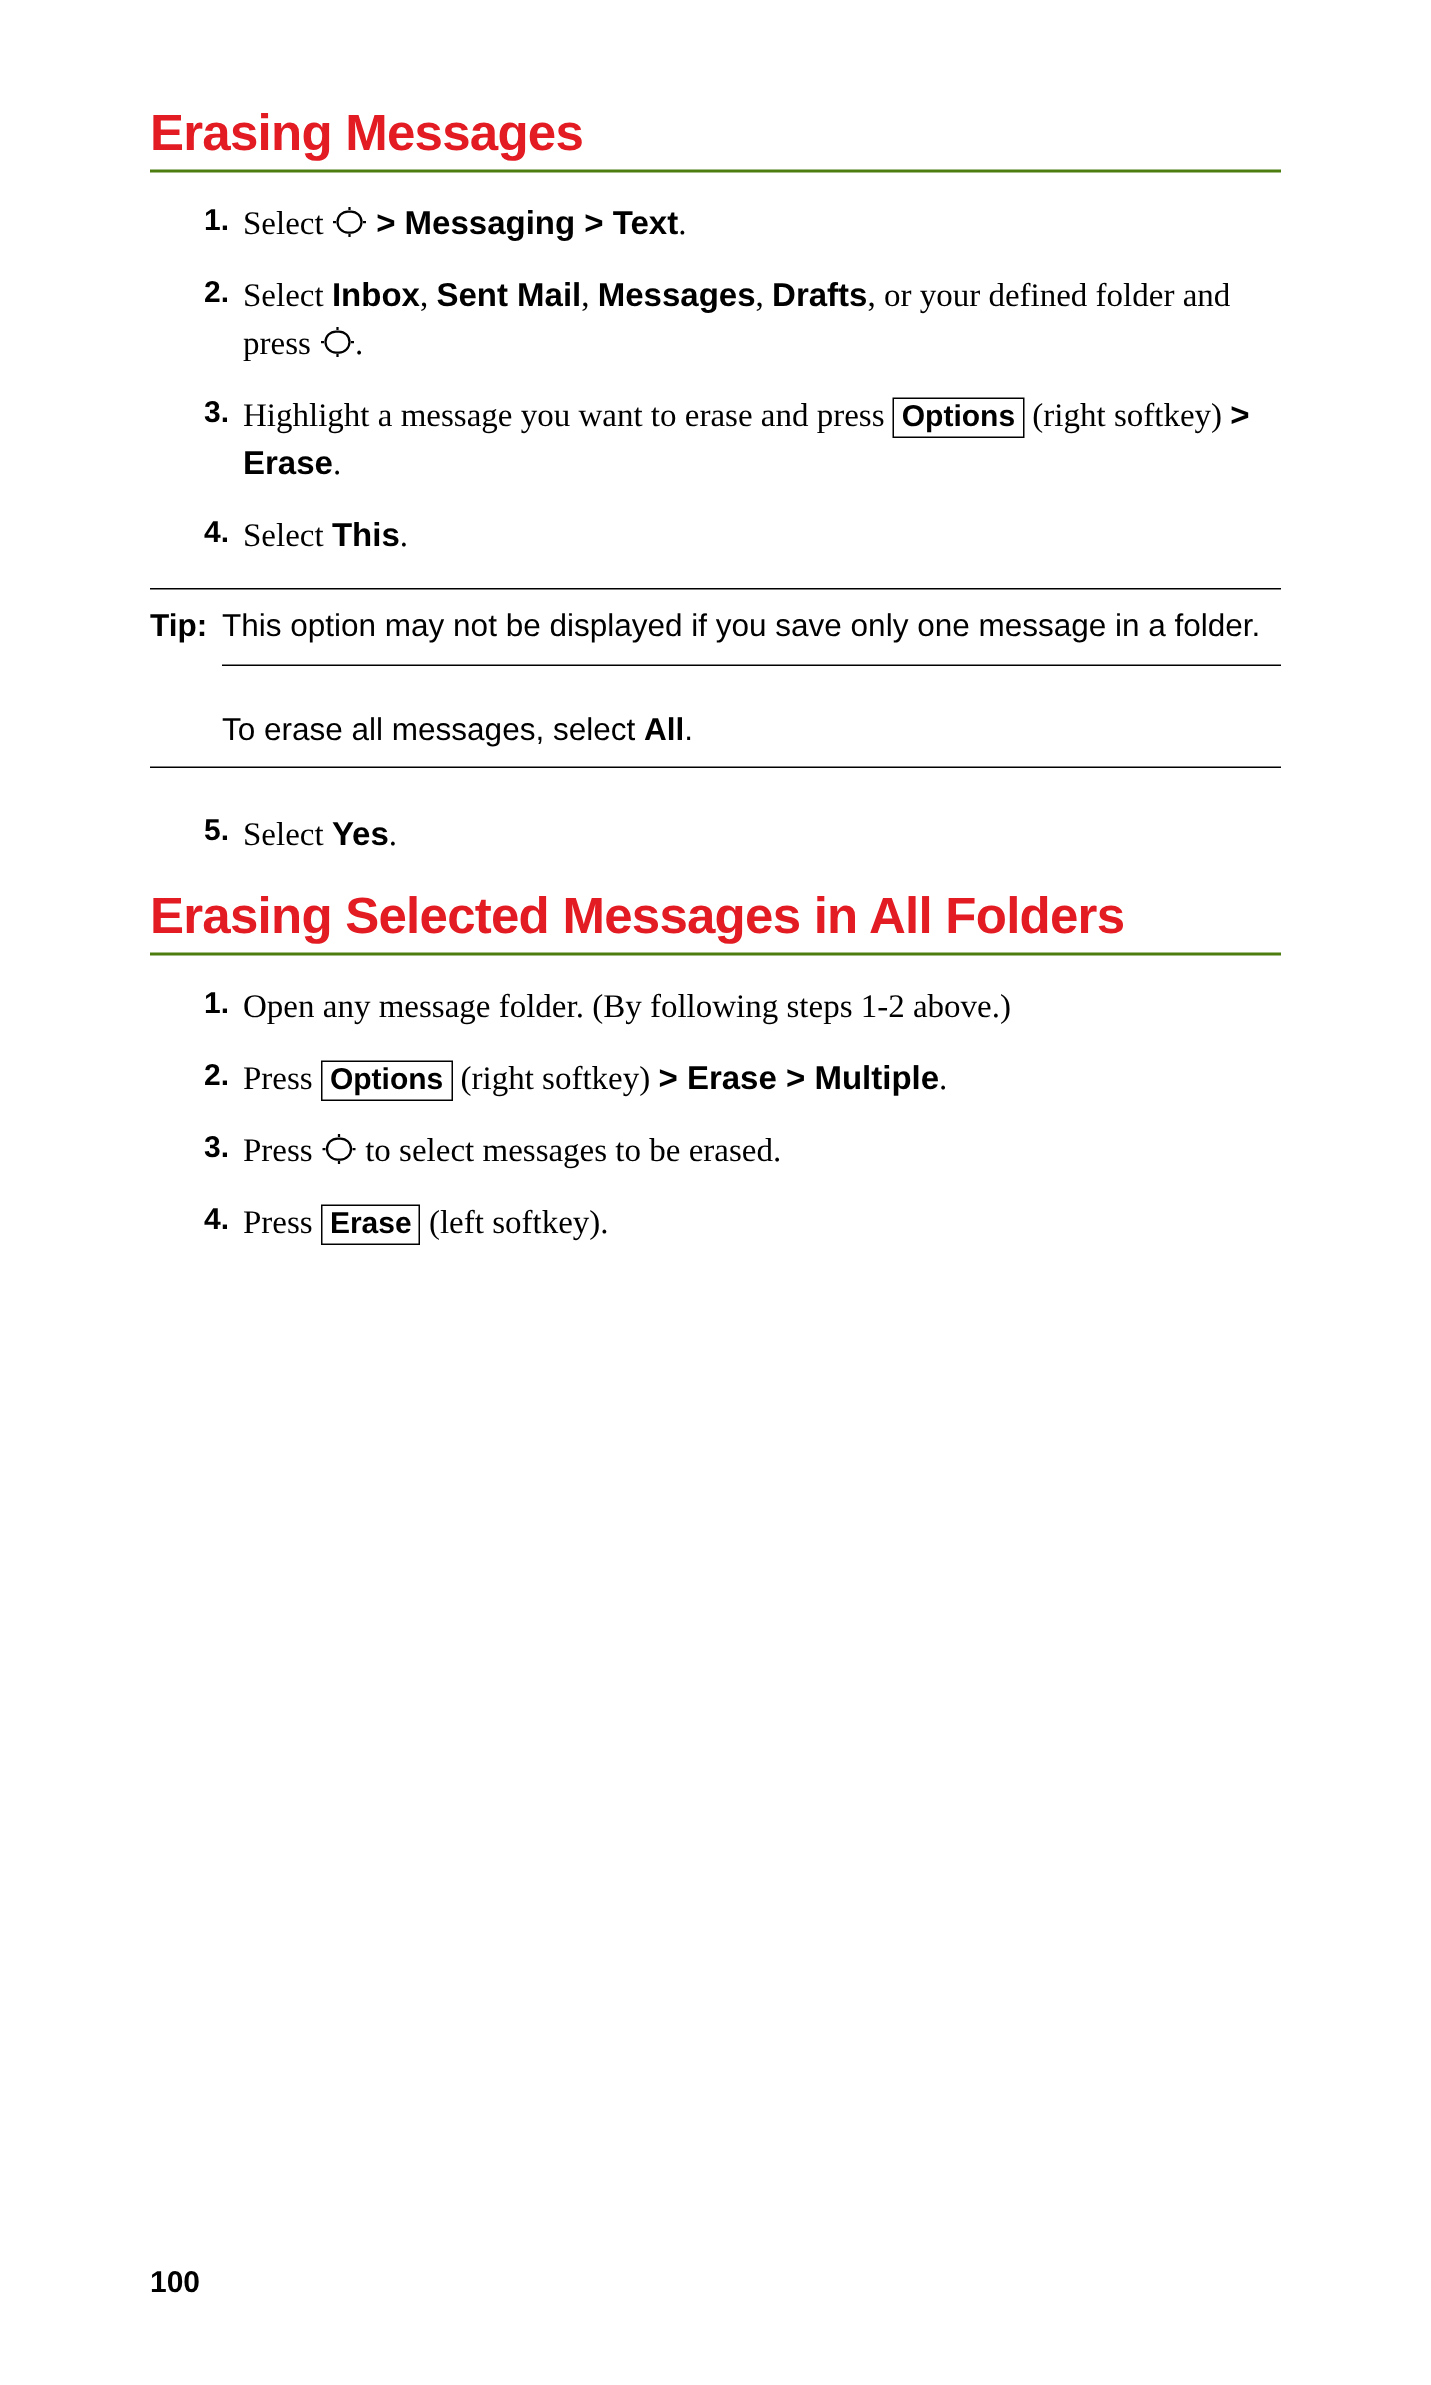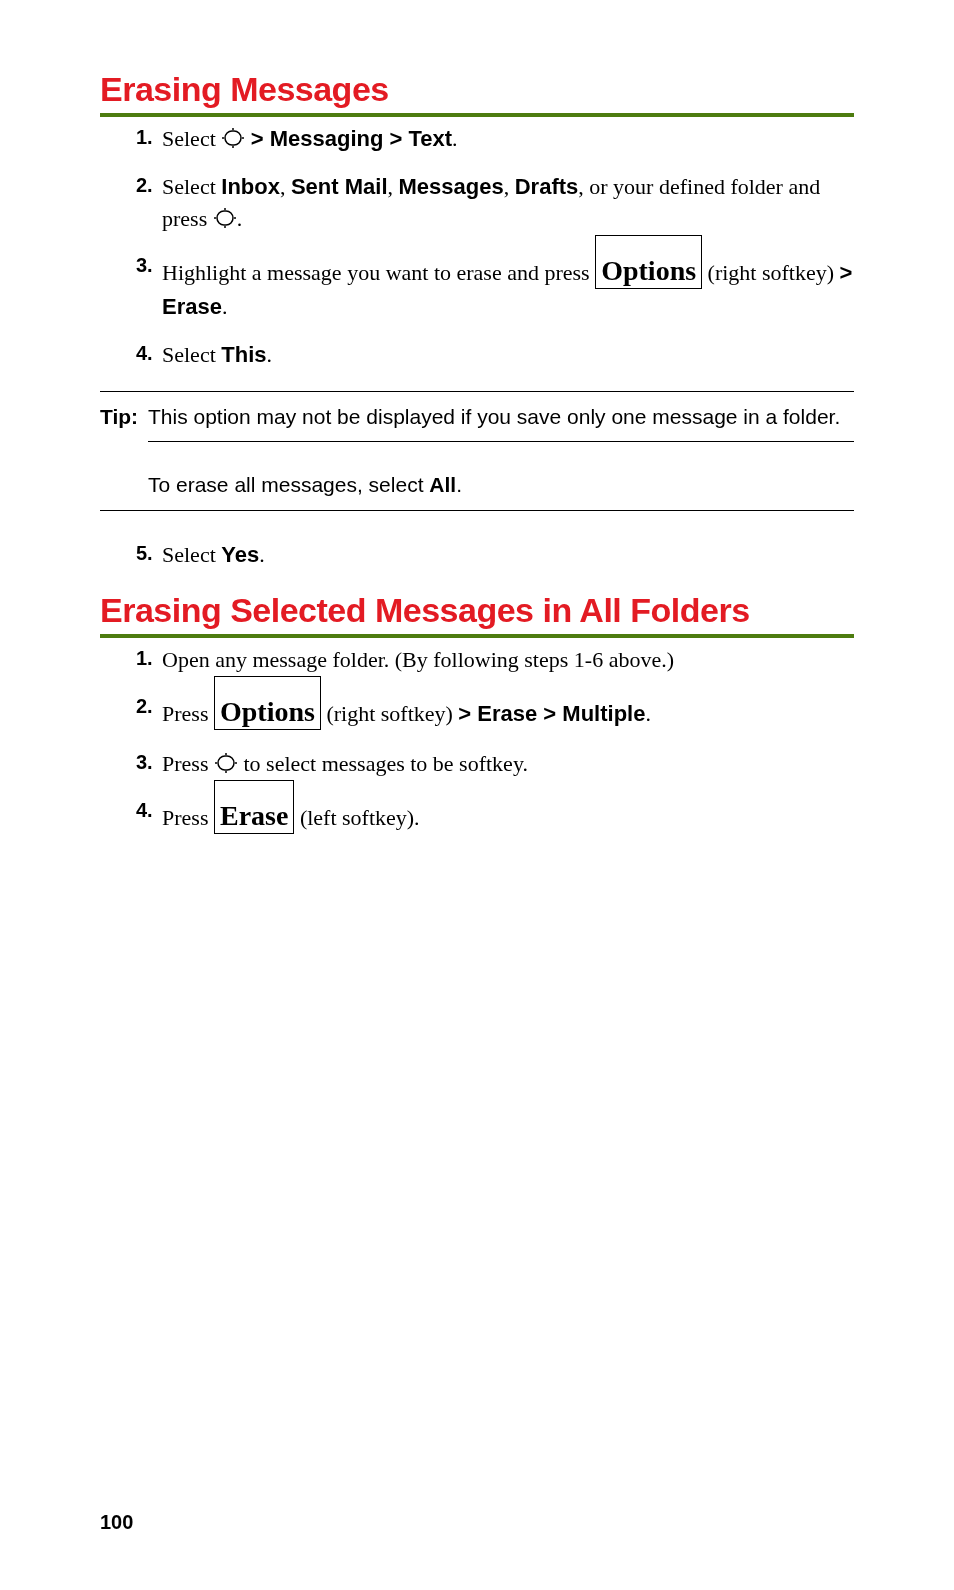--- a/index.html
+++ b/index.html
@@ -11,23 +11,23 @@
     padding: 70px 100px 40px 100px;
     position: relative;
     color: #000;
   }
   .section-heading {
     font-family: 'Arial Narrow', Arial, sans-serif;
     font-weight: bold;
     font-stretch: condensed;
     color: #e31b23;
     font-size: 34px;
-    border-bottom: 4px solid #4d7c0f;
+    border-bottom: 2px solid #4d7c0f;
     padding-bottom: 4px;
-    margin-bottom: 6px;
+    margin-bottom: 18px;
     letter-spacing: -0.5px;
   }
   .steps {
     list-style: none;
     padding-left: 36px;
     margin-bottom: 20px;
   }
   .steps li {
     position: relative;
     font-size: 22px;
@@ -41,25 +41,25 @@
     top: 0;
     font-family: Arial, Helvetica, sans-serif;
     font-weight: bold;
     font-size: 20px;
   }
   .bold-sans {
     font-family: Arial, Helvetica, sans-serif;
     font-weight: bold;
   }
   .boxed {
-    font-family: Liberation Serif, serif;
+    font-family: Liberation Sans, sans-serif;
     font-weight: bold;
     border: 1.5px solid #000;
-    padding: 19px 5px 2px 5px;
-    font-size: 28px;
+    padding: 1px 5px 2px 5px;
+    font-size: 20px;
   }
   .nav-icon {
     display: inline-block;
     vertical-align: -3px;
     width: 24px;
     height: 22px;
   }
   .tip-block {
     margin: 8px 0 28px 0;
     border-top: 1.5px solid #000;
@@ -151,35 +151,35 @@
     <span class="num">5.</span>
     <span>Select </span><span class="bold-sans">Yes</span><span>.</span>
   </li>
 </ol>
 
 <h2 class="section-heading">Erasing Selected Messages in All Folders</h2>
 
 <ol class="steps">
   <li>
     <span class="num">1.</span>
-    <span>Open any message folder. (By following steps 1-6 above.)</span>
+    <span>Open any message folder. (By following steps 1-2 above.)</span>
   </li>
   <li>
     <span class="num">2.</span>
     <span>Press </span><span class="boxed">Options</span><span> (right softkey) </span><span class="bold-sans">&gt; Erase &gt; Multiple</span><span>.</span>
   </li>
   <li>
     <span class="num">3.</span>
     <span>Press </span><svg class="nav-icon" viewBox="0 0 24 22">
         <line x1="1" y1="11" x2="3" y2="11" stroke="#000" stroke-width="1.5"></line>
         <line x1="21" y1="11" x2="23" y2="11" stroke="#000" stroke-width="1.5"></line>
         <line x1="12" y1="1" x2="12" y2="3" stroke="#000" stroke-width="1.5"></line>
         <line x1="12" y1="19" x2="12" y2="21" stroke="#000" stroke-width="1.5"></line>
         <rect x="4" y="4" width="16" height="14" rx="7" ry="7" fill="none" stroke="#000" stroke-width="1.5"></rect>
-      </svg><span> to select messages to be softkey.</span>
+      </svg><span> to select messages to be erased.</span>
   </li>
   <li>
     <span class="num">4.</span>
     <span>Press </span><span class="boxed">Erase</span><span> (left softkey).</span>
   </li>
 </ol>
 
 <div class="page-num">100</div>
 
 </body></html>

